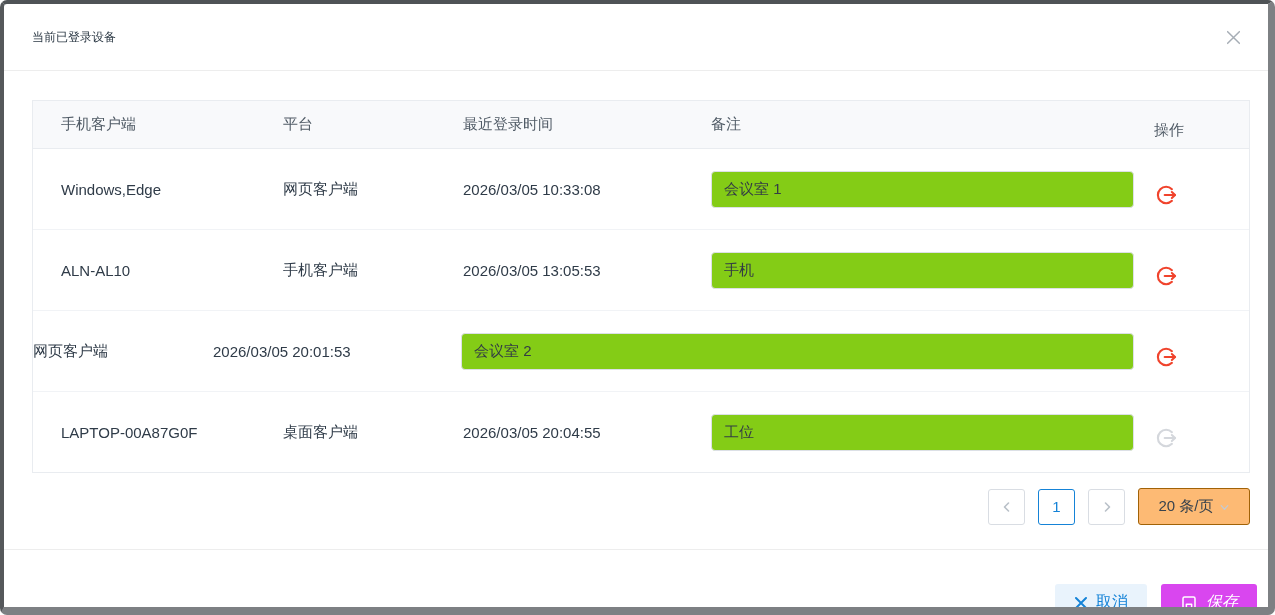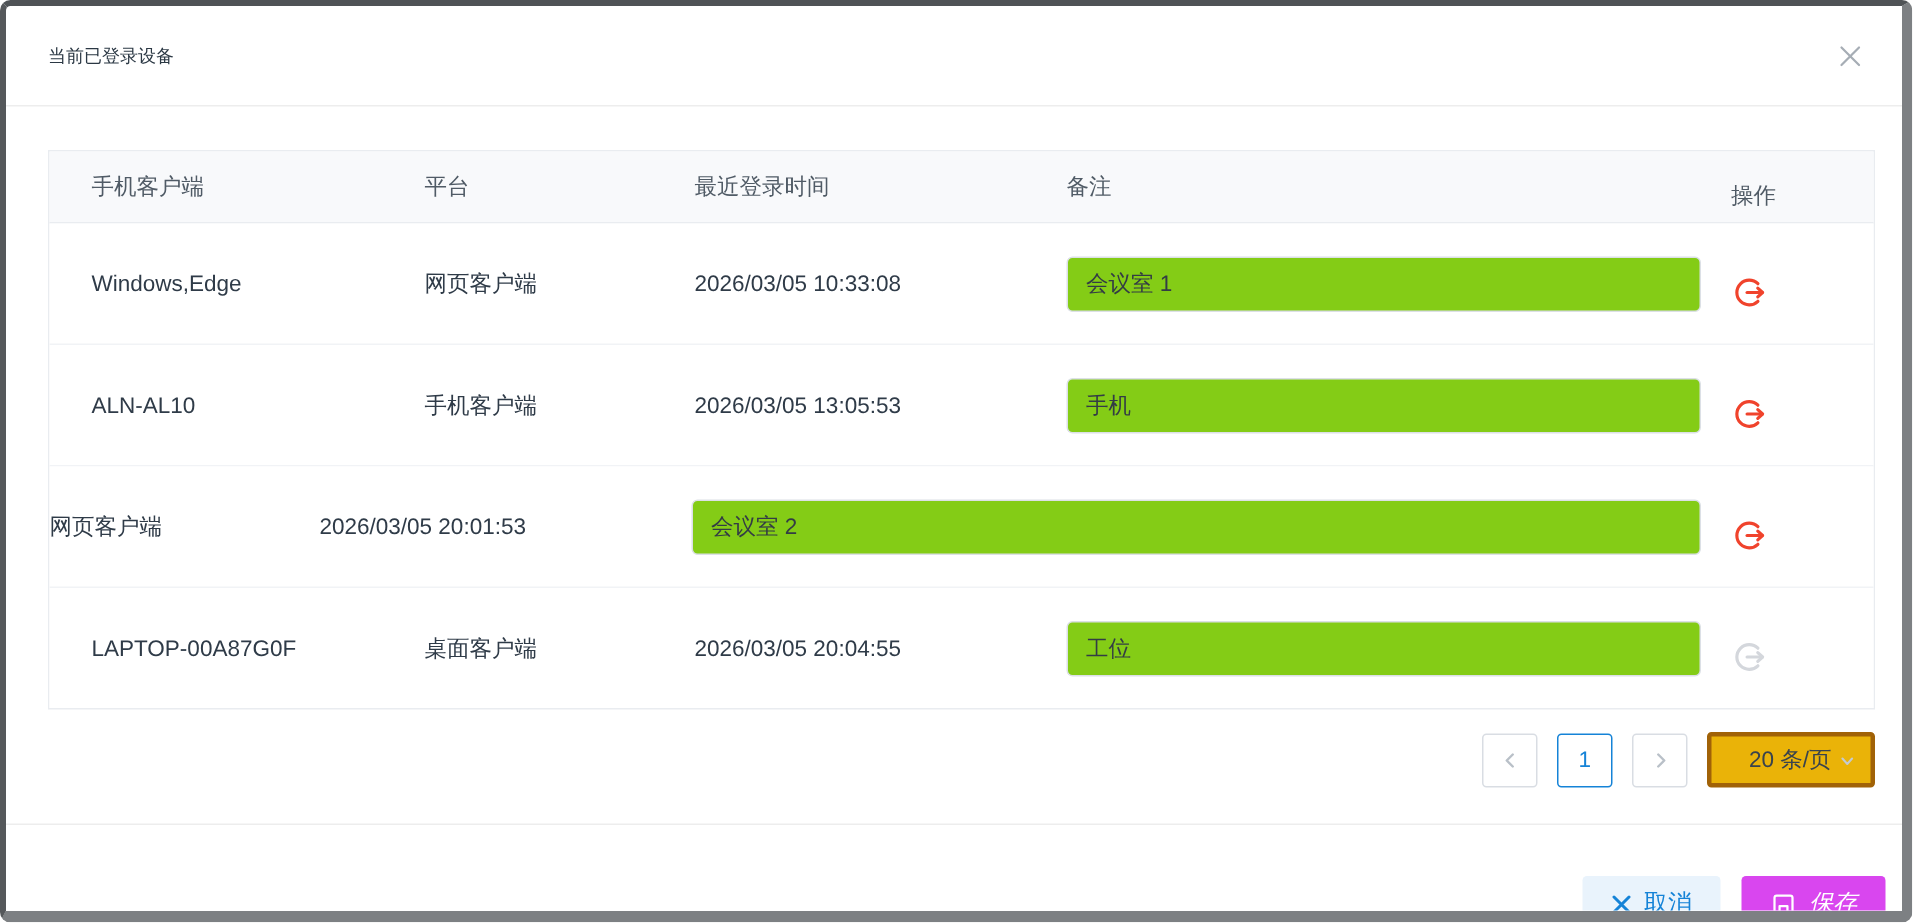--- a/index.html
+++ b/index.html
@@ -75,22 +75,22 @@
   }
   .page-btn{
     width:37px; height:36px;
     border:1px solid #d9dde3; border-radius:3px; background:#fff;
     display:flex; align-items:center; justify-content:center;
     color:#b9c0c8; cursor:pointer; font-size:15px;
   }
   .page-btn.active{ border-color:#1583d7; color:#1583d7; }
   .page-size-select{
     height:37px; min-width:112px; padding:0 10px;
-    border:3px solid #a16207; border-radius:3px; background:#eab308;
-    display:flex; align-items:center; justify-content:flex-end; gap:5px;
+    border:1px solid #a16207; border-radius:3px; background:#fdba74;
+    display:flex; align-items:center; justify-content:center; gap:5px;
     font-size:15px; color:#39434d; cursor:pointer;
   }
   .select-caret{ color:#c4cad1; display:flex; margin-top:2px; }
 
   
   .dialog-footer{
     flex:none; height:58px;
     border-top:1px solid #ededed;
     display:flex; align-items:center; justify-content:flex-end;
     gap:14px; padding-right:11px;

